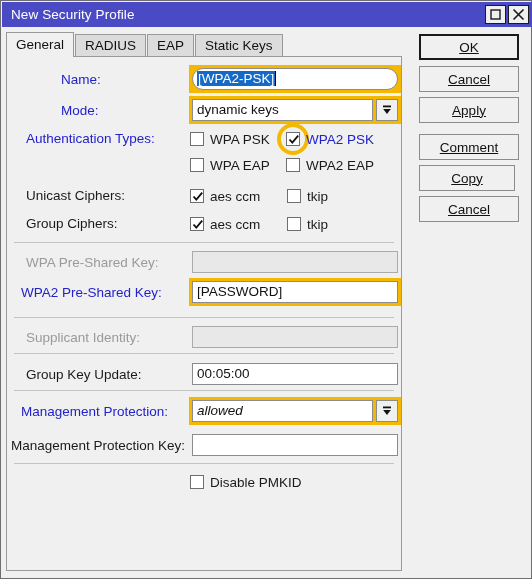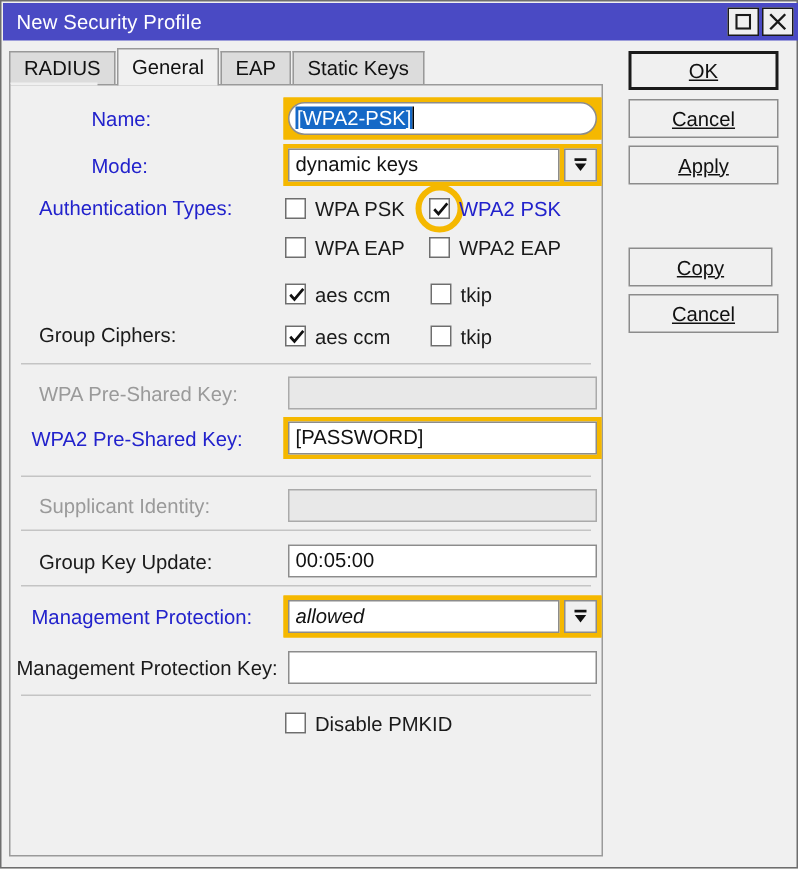--- a/index.html
+++ b/index.html
@@ -122,22 +122,22 @@
       </div>
       <div class="tbtn">
         <svg width="13" height="13" viewBox="0 0 13 13">
           <path d="M1.5 1.5 L11.5 11.5 M11.5 1.5 L1.5 11.5" stroke="#1a1a1a" stroke-width="1.6" fill="none"></path>
         </svg>
       </div>
     </div>
   </div>
 
   <div class="tabstrip">
+    <div class="tab active">General</div>
     <div class="tab">RADIUS</div>
-    <div class="tab active">General</div>
     <div class="tab">EAP</div>
     <div class="tab">Static Keys</div>
   </div>
 
   <div class="panel"></div>
   <div class="panel-mask"></div>
 
   <div class="lbl hl" style="left:60px;top:68px;width:125px;">Name:</div>
   <div class="gold-wrap" style="left:188px;top:64px;width:212px;height:28px;"></div>
   <div class="field" style="left:191px;top:67px;width:206px;height:22px;border-radius:11px;"><span class="sel">[WPA2-PSK]</span><span class="caret"></span></div>
@@ -171,20 +171,21 @@
 
   <div class="cbrow" style="left:189px;top:154px;">
     <span class="cb"></span>
     <span class="cbtxt">WPA EAP</span>
   </div>
   <div class="cbrow" style="left:285px;top:154px;">
     <span class="cb"></span>
     <span class="cbtxt">WPA2 EAP</span>
   </div>
 
+  <div class="lbl" style="left:25px;top:184px;width:160px;">Unicast Ciphers:</div>
   <div class="cbrow" style="left:189px;top:185px;">
     <span class="cb">
       <svg width="12" height="13" viewBox="0 0 12 13">
         <path d="M1.5 6.5 L4.3 9.6 L10.2 2.6" stroke="#111" stroke-width="1.8" fill="none"></path>
       </svg>
     </span>
     <span class="cbtxt">aes ccm</span>
   </div>
   <div class="cbrow" style="left:286px;top:185px;">
     <span class="cb"></span>
@@ -242,16 +243,17 @@
   <div class="sep" style="left:13px;top:462px;width:380px;"></div>
 
   <div class="cbrow" style="left:189px;top:471px;">
     <span class="cb"></span>
     <span class="cbtxt">Disable PMKID</span>
   </div>
 
   <div class="btn default" style="left:418px;top:33px;width:100px;height:26px;">OK</div>
   <div class="btn" style="left:418px;top:96px;width:100px;height:26px;">Apply</div>
   <div class="btn" style="left:418px;top:65px;width:100px;height:26px;">Cancel</div>
+  <div class="btn" style="left:418px;top:133px;width:100px;height:26px;">Comment</div>
   <div class="btn" style="left:418px;top:164px;width:96px;height:26px;">Copy</div>
   <div class="btn" style="left:418px;top:195px;width:100px;height:26px;">Cancel</div>
 
 </div>
 
 </body></html>

